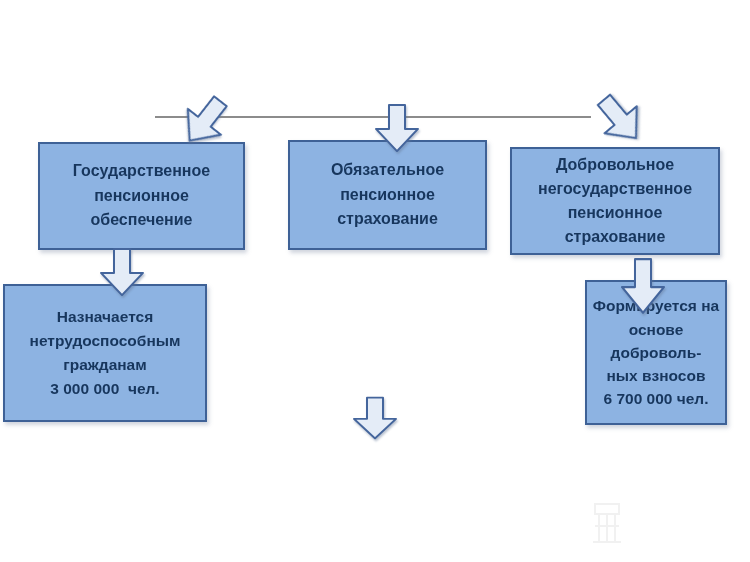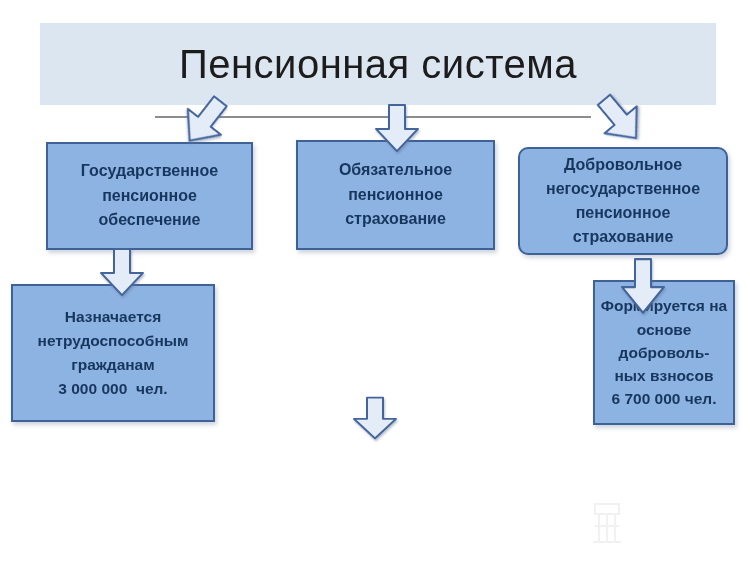--- a/index.html
+++ b/index.html
@@ -17,25 +17,24 @@
     border-top:2px solid #8c8c8c;
   }
 
   .box {
     position:absolute; box-sizing:border-box;
     background:#8db3e2; border:2.5px solid #3e6196;
     color:#17365d; font-weight:bold; text-align:center;
     display:flex; align-items:center; justify-content:center;
     white-space:pre-wrap; line-height:1.55;
     box-shadow:2px 3px 4px rgba(120,135,160,0.35);
-    margin-left:8px;
   }
   .box-gov        { left:38px;  top:142px; width:207px; height:108px; font-size:16px; }
   .box-mandatory  { left:288px; top:140px; width:199px; height:110px; font-size:16px; }
-  .box-voluntary  { left:510px; top:147px; width:210px; height:108px; font-size:16px; line-height:1.5;border-radius:10px; }
+  .box-voluntary  { left:510px; top:147px; width:210px; height:108px; font-size:16px; line-height:1.5; }
   .box-disabled   { left:3px;   top:284px; width:204px; height:138px; font-size:15.5px; }
   .box-info {
     left:209px; top:266px; width:361px; height:130px; font-size:17.5px; line-height:1.42;
     background:#5f91d0; border:3px solid #24466e;
   }
   .box-contrib    { left:585px; top:280px; width:142px; height:145px; font-size:15.5px; line-height:1.5; }
   .box-labor      { left:268px; top:432px; width:218px; height:107px; font-size:16.5px; }
 
   .arrow { position:absolute; z-index:5; filter:drop-shadow(1px 2px 1px rgba(100,120,150,0.45)); }
   .arrow svg { display:block; width:100%; height:100%; }
@@ -46,23 +45,20 @@
   .ar-conn-right  { left:620px; top:257px; width:46px; height:58px; }
   .ar-conn-bottom { left:352px; top:396px; width:46px; height:44px; }
 
   .watermark { position:absolute; left:585px; top:498px; width:44px; height:50px; opacity:0.08; }
 </style>
 </head>
 <body>
 
 <div class="slide">
 
-  <div class="banner">
-    <div class="title">Пенсионная система</div>
-  </div>
 
   <div class="divider"></div>
 
   <div class="box box-gov">
     <span>Государственное
 пенсионное
 обеспечение</span>
   </div>
   <div class="box box-mandatory">
     <span>Обязательное

